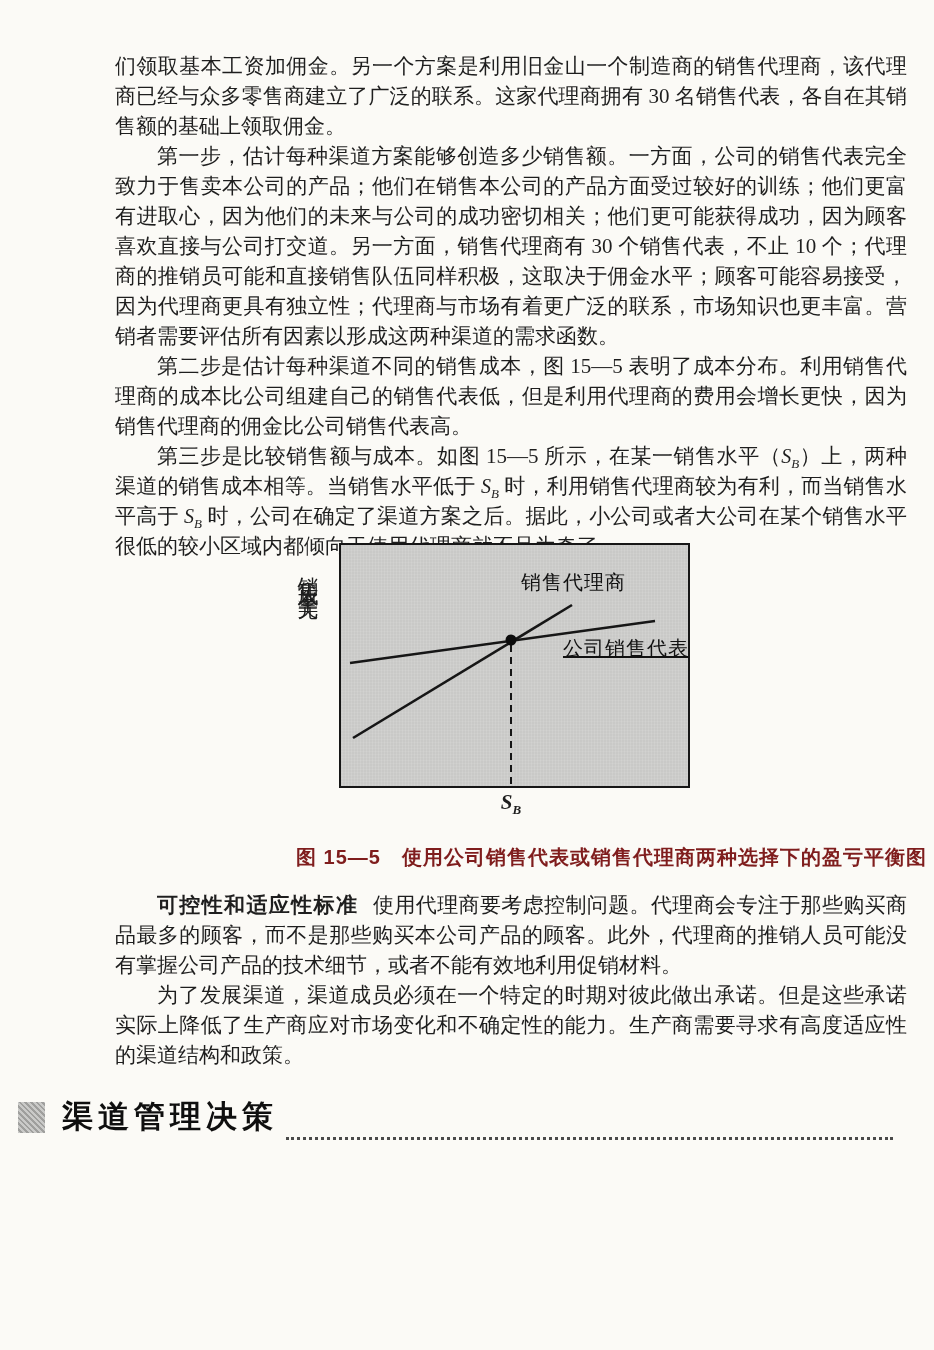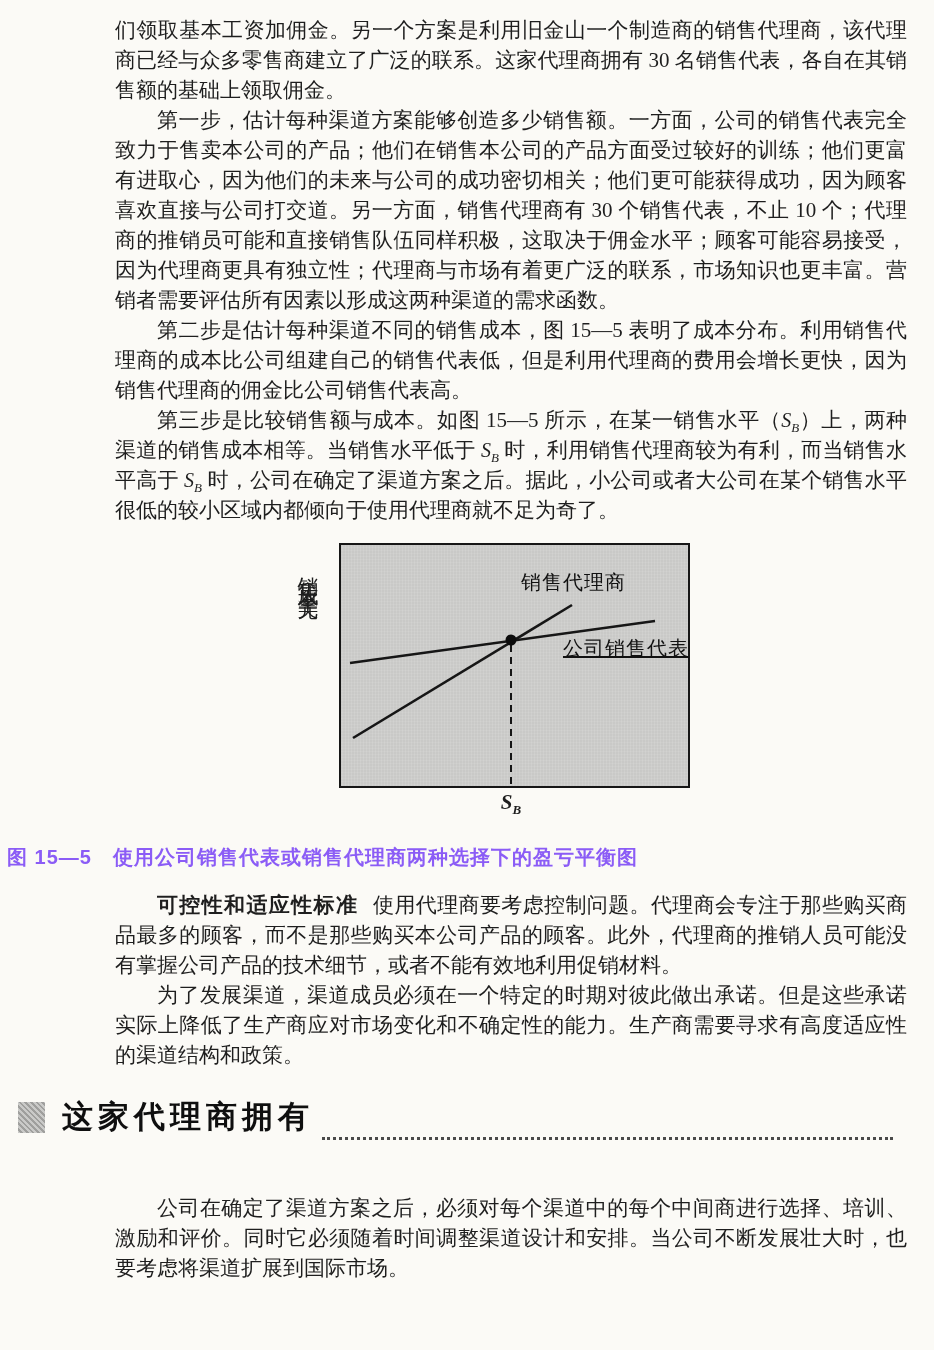--- a/index.html
+++ b/index.html
@@ -12,21 +12,21 @@
     background:var(--page-bg); overflow:hidden;
     font-family:"Liberation Serif","DejaVu Serif",serif; color:var(--text);
   }
   
   .textblock{position:absolute; left:115px; width:792px;}
   .tb-1{top:15px;} .tb-2{top:890px;} .tb-3{top:1193px;}
   .para{
     margin:0; font-size:21px; line-height:30px; text-align:justify;
     text-indent:2em; word-break:break-all;
   }
-  .para.no-indent{text-indent:0;}
+  .para.no-indent{text-indent:0;margin-top:36px;}
   .lead{
     font-family:Liberation Sans, sans-serif; font-weight:bold;
     margin-right:.7em; letter-spacing:1px;
   }
   .sbvar{white-space:nowrap; font-family:"Liberation Serif",serif;}
   .sbvar i{font-style:italic; font-size:20px;}
   .sbvar sub{font-style:italic; font-size:13px; line-height:0;}
   
   .figure{position:absolute; left:0; top:543px; width:816px; height:335px; margin:0;}
   .ylabel{
@@ -41,23 +41,23 @@
   }
   .plot svg{position:absolute; left:0; top:0; display:block;}
   .slabel{position:absolute; font-size:20px; color:var(--ink); white-space:nowrap; letter-spacing:1px;}
   .slabel.agency{left:182px; top:26px;}
   .slabel.company{left:224px; top:92px;text-decoration:underline;}
   .sb-tick{position:absolute; top:247px; transform:translateX(-50%); font-size:21px; white-space:nowrap;}
   .sb-tick i{font-style:italic;}
   .sb-tick sub{font-style:italic; font-size:13px; line-height:0;}
   .xlabel{position:absolute; left:339px; width:351px; top:271px; text-align:center; font-size:20px; letter-spacing:1px;}
   .caption{
-    position:absolute; left:7px; width:920px; top:301px; text-align:left;
+    position:absolute; left:7px; width:920px; top:301px; text-align:right;
     font-family:"Liberation Sans","DejaVu Sans",sans-serif; font-weight:bold;
-    font-size:20px; color:#8b5cf6; letter-spacing:1px;
+    font-size:20px; color:#7f1d1d; letter-spacing:1px;
   }
   
   .section-head{
     position:absolute; left:18px; top:1099px; width:875px;
     display:flex; align-items:flex-end;
   }
   .bullet{
     width:27px; height:31px; flex:none; margin-bottom:2px;
     background-color:var(--bullet);
     background-image:repeating-linear-gradient(45deg, rgba(255,255,255,.38) 0 2px, rgba(0,0,0,.06) 2px 4px);
@@ -103,21 +103,18 @@
     <figcaption class="caption">图 15—5　使用公司销售代表或销售代理商两种选择下的盈亏平衡图</figcaption>
   </figure>
 
   <div class="textblock tb-2">
     <p class="para"><b class="lead">可控性和适应性标准</b><span>使用代理商要考虑控制问题。代理商会专注于那些购买商品最多的顾客，而不是那些购买本公司产品的顾客。此外，代理商的推销人员可能没有掌握公司产品的技术细节，或者不能有效地利用促销材料。</span></p>
     <p class="para">为了发展渠道，渠道成员必须在一个特定的时期对彼此做出承诺。但是这些承诺实际上降低了生产商应对市场变化和不确定性的能力。生产商需要寻求有高度适应性的渠道结构和政策。</p>
   </div>
 
   <div class="section-head">
     <span class="bullet"></span>
-    <h2>这家代理商拥有</h2>
+    <h2>渠道管理决策</h2>
     <span class="leader-line"></span>
   </div>
 
-  <div class="textblock tb-3">
-    <p class="para">公司在确定了渠道方案之后，必须对每个渠道中的每个中间商进行选择、培训、激励和评价。同时它必须随着时间调整渠道设计和安排。当公司不断发展壮大时，也要考虑将渠道扩展到国际市场。</p>
-  </div>
 
 </div>
 
 </body></html>

